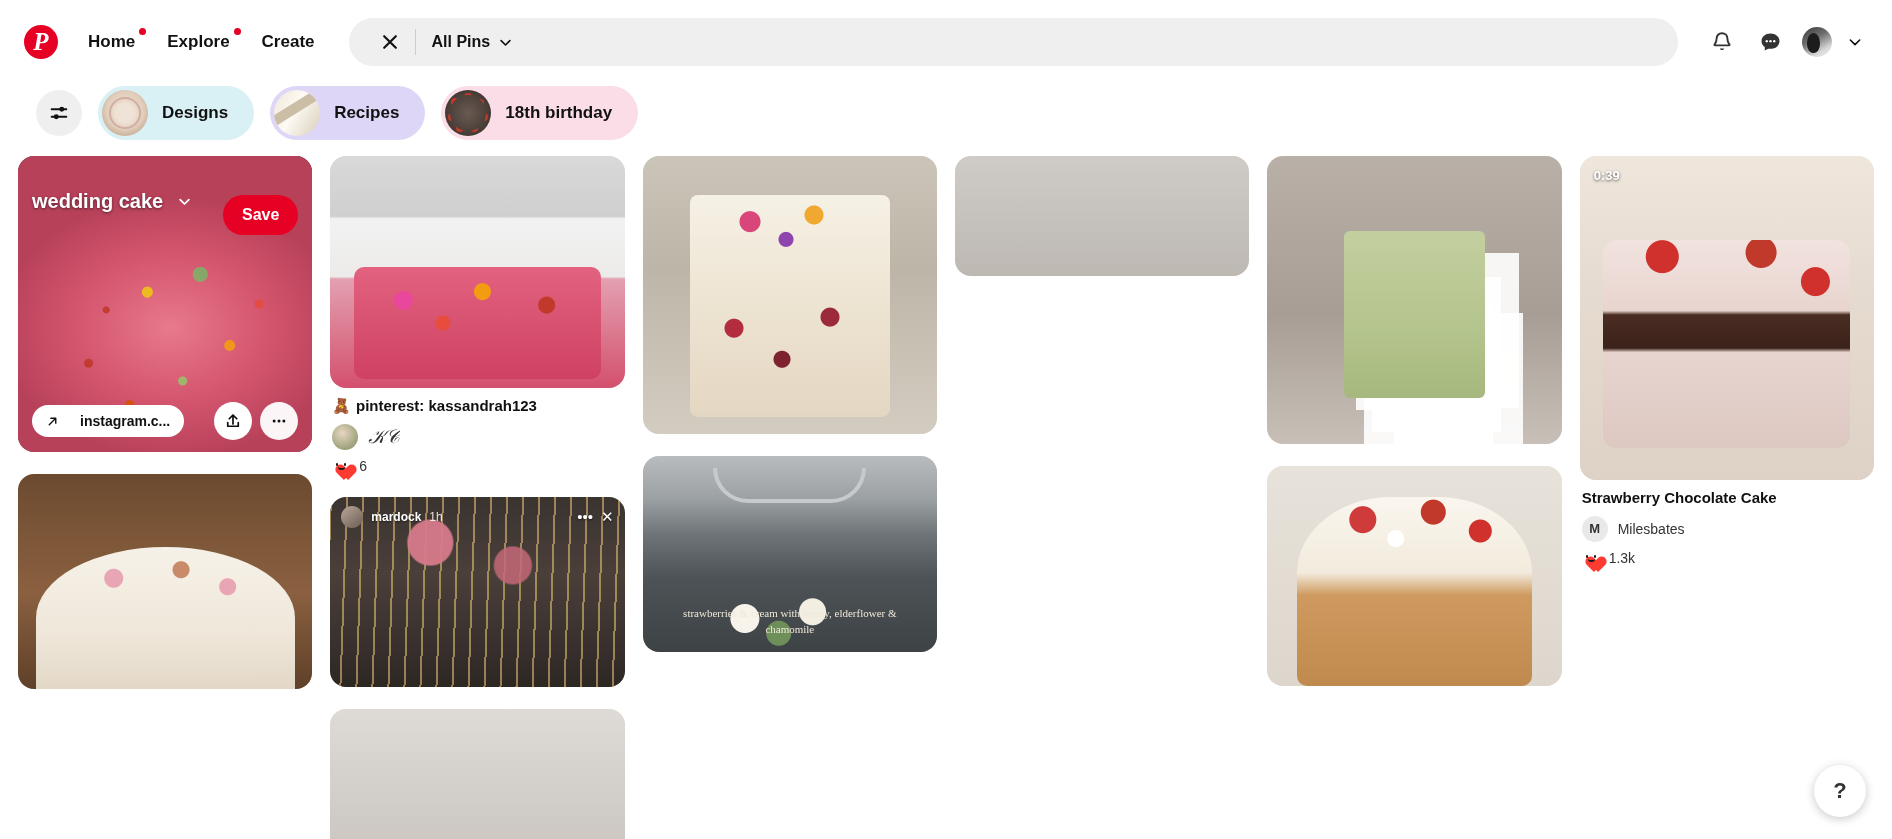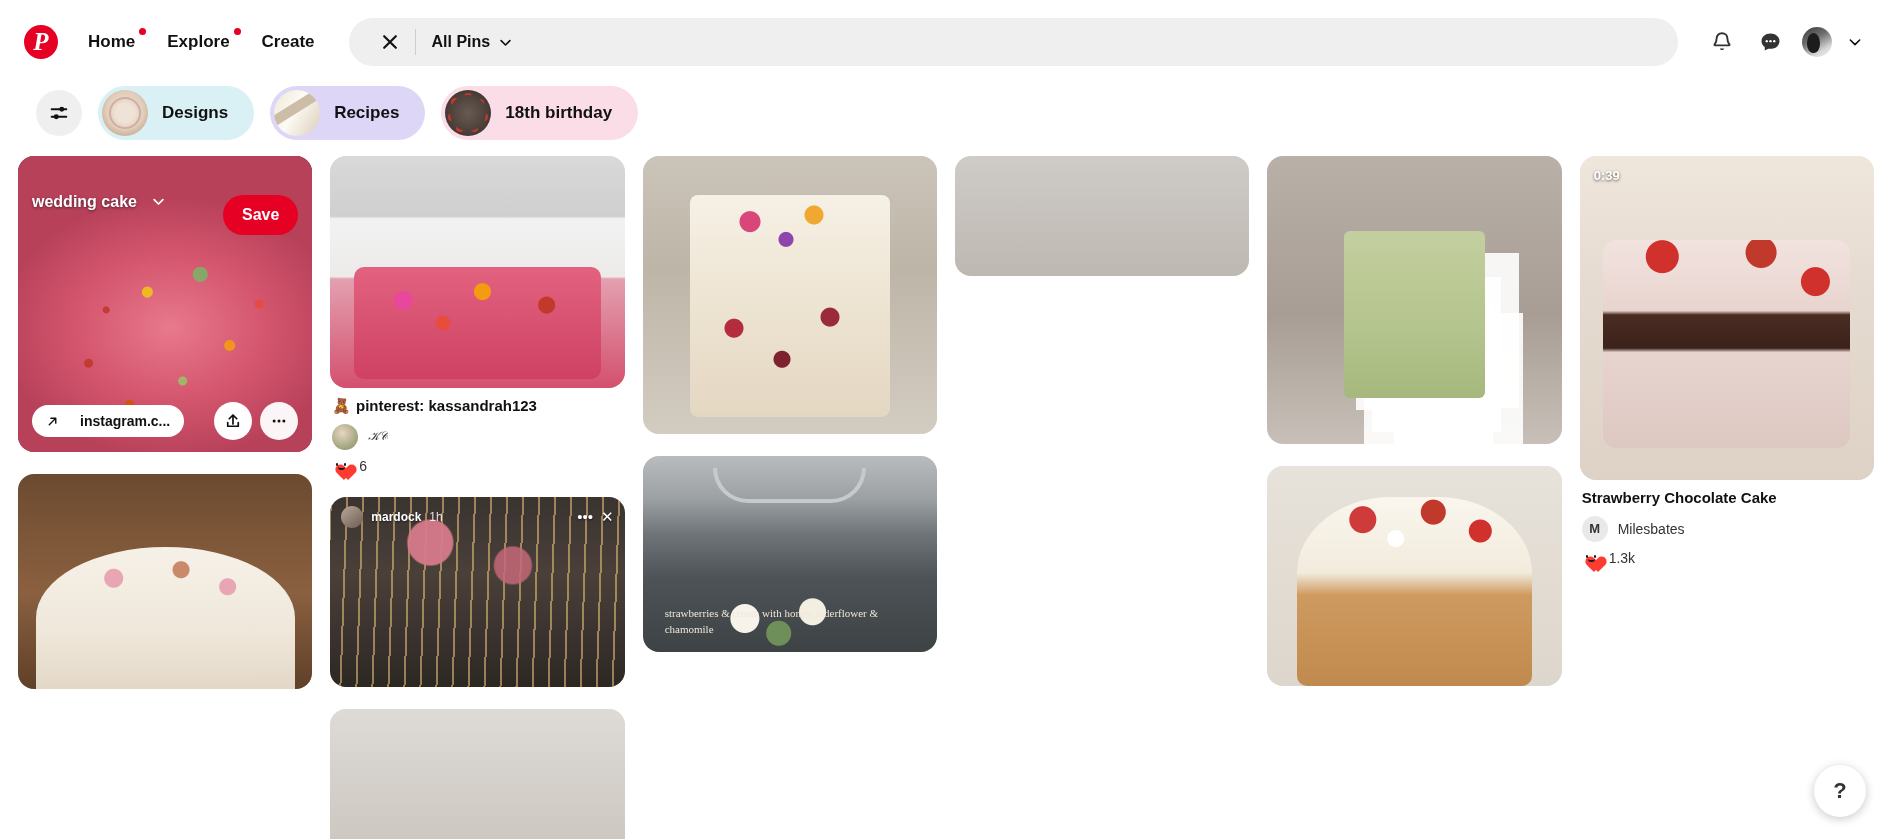--- a/index.html
+++ b/index.html
@@ -212,21 +212,21 @@
     width: 26px; height: 26px; border-radius: 50%;
     flex: 0 0 auto; overflow: hidden; position: relative;
     background: #d9d9d9;
   }
   .uav.letter {
     background: #e9e9e9; color: #333;
     display: flex; align-items: center; justify-content: center;
     font-size: 13px; font-weight: bold;
   }
   .uname { font-size: 14px; color: #333; white-space: nowrap; overflow: hidden; text-overflow: ellipsis; }
-  .uname.script { font-family: "Liberation Serif", serif; font-style: italic; font-size: 12px; }
+  .uname.script { font-family: "Liberation Serif", serif; font-style: italic; font-size: 19px; }
   .likes { display: flex; align-items: center; gap: 8px; font-size: 14px; color: #333; }
   .heart-emoji {
     width: 19px; height: 17px; position: relative; flex: 0 0 auto;
   }
   .heart-emoji::before, .heart-emoji::after {
     content: ""; position: absolute; top: 0; width: 10px; height: 15px;
     background: #ff3a30; border-radius: 10px 10px 0 0;
   }
   .heart-emoji::before { left: 9px; transform: rotate(45deg); transform-origin: 0 100%; }
   .heart-emoji::after  { left: 9px; transform: rotate(-45deg); transform-origin: 100% 100%; }
@@ -244,21 +244,21 @@
   }
 
   
   .ov-top {
     position: absolute; left: 0; right: 0; top: 0;
     display: flex; align-items: center; justify-content: space-between;
     padding: 12px 14px; z-index: 5;
   }
   .board-sel {
     display: flex; align-items: center; gap: 14px;
-    color: #fff; font-size: 16px; font-weight: bold;
+    color: #fff; font-size: 20px; font-weight: bold;
     text-shadow: 0 1px 3px rgba(0,0,0,.55);
     cursor: pointer;
   }
   .save-btn {
     background: #e60023; color: #fff;
     font-size: 16px; font-weight: bold;
     border: none; border-radius: 22px;
     padding: 11px 19px; cursor: pointer;
     font-family: "Liberation Sans", sans-serif;
     margin-top: 27px;
@@ -295,21 +295,21 @@
   }
   .story-av { width: 22px; height: 22px; border-radius: 50%;
     background: linear-gradient(140deg,#b9a79a,#6d5c52); flex: 0 0 auto; }
   .story-name { color: #fff; font-size: 12px; font-weight: bold; text-shadow: 0 1px 2px rgba(0,0,0,.5); }
   .story-time { color: rgba(255,255,255,.85); font-size: 12px; }
   .story-sp { flex: 1 1 auto; }
   .story-ic { color: #fff; font-size: 15px; text-shadow: 0 1px 2px rgba(0,0,0,.5); cursor: pointer; }
 
   .img-cap {
     position: absolute; left: 0; right: 0; bottom: 14px;
-    text-align: left; color: #efe7d9;
+    text-align: center; color: #efe7d9;
     font-family: "Liberation Serif", serif;
     font-size: 11px; line-height: 1.45;
     padding: 0 22px; z-index: 3;
   }
 
   
   .fab {
     position: fixed; right: 26px; bottom: 22px;
     width: 52px; height: 52px; border-radius: 50%;
     background: #fff; box-shadow: 0 2px 10px rgba(0,0,0,.22);

